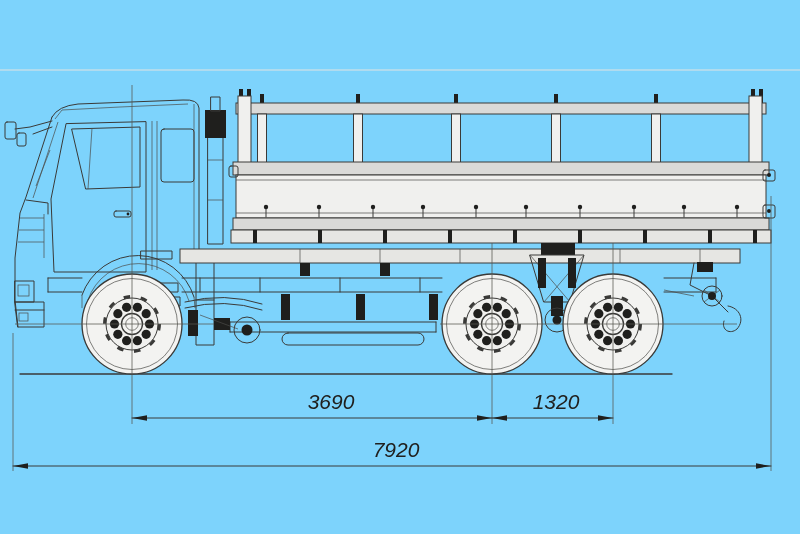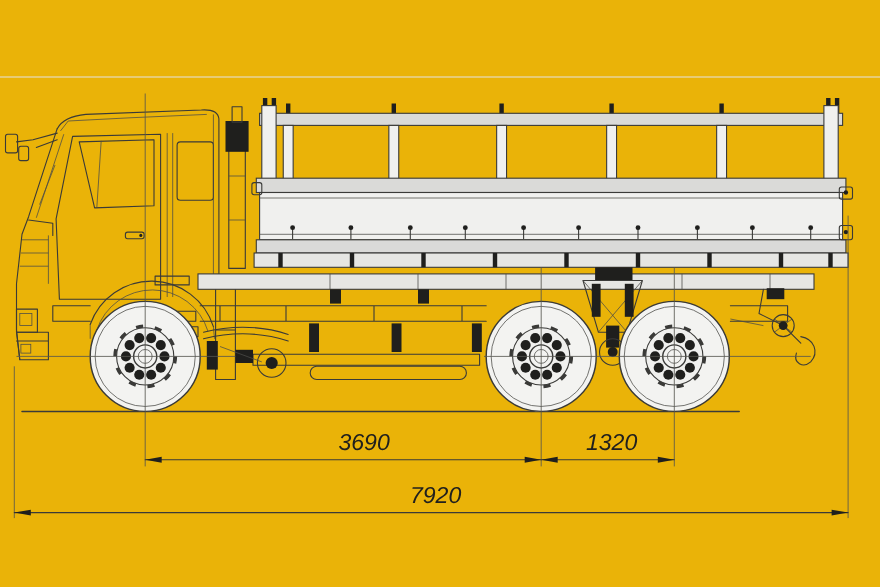--- a/index.html
+++ b/index.html
@@ -1,17 +1,17 @@
 <!DOCTYPE html>
 <html><head>
 <meta charset="utf-8">
 <style>
   html,body{margin:0;padding:0;width:800px;height:534px;overflow:hidden;
     background:#f6f6f4;font-family:"Liberation Sans",sans-serif;}
-  .stage{position:relative;width:800px;height:534px;background:#eab308;}
+  .stage{position:relative;width:800px;height:534px;background:#7dd3fc;}
   svg{position:absolute;left:0;top:0;}
   .ln{fill:none;stroke:#3a3a38;stroke-width:1;stroke-linecap:round;stroke-linejoin:round;}
   .ln2{fill:none;stroke:#3a3a38;stroke-width:1.4;stroke-linecap:round;}
   .thin{fill:none;stroke:#4b4b47;stroke-width:.7;}
   .cl{fill:none;stroke:#55554f;stroke-width:.75;}
   .dk{fill:#1f1f1d;stroke:none;}
   .dkln{fill:none;stroke:#1f1f1d;stroke-width:4;}
   .railF{fill:#dadad8;stroke:#3a3a38;stroke-width:1;}
   .panelF{fill:#f0f0ee;stroke:#3a3a38;stroke-width:1;}
   .bandF{fill:#e6e6e3;stroke:#3a3a38;stroke-width:1;}

